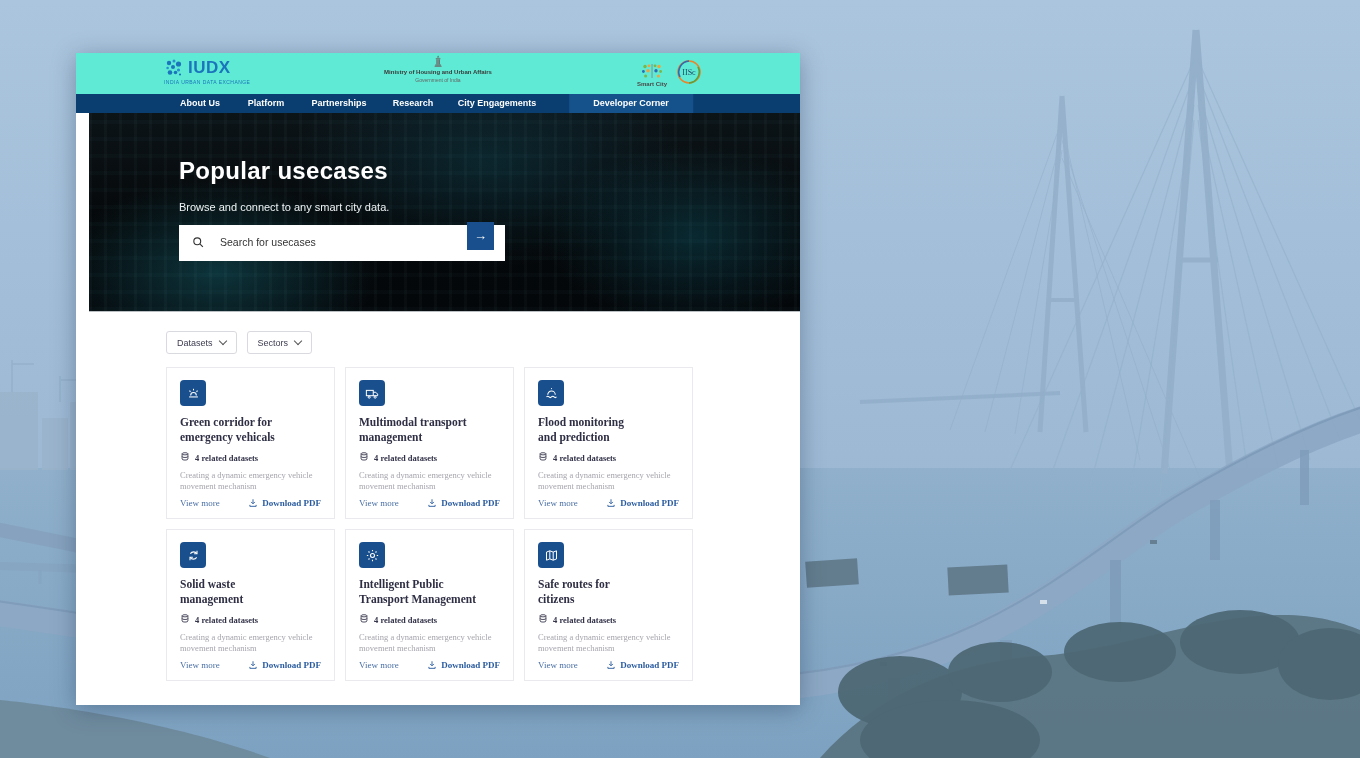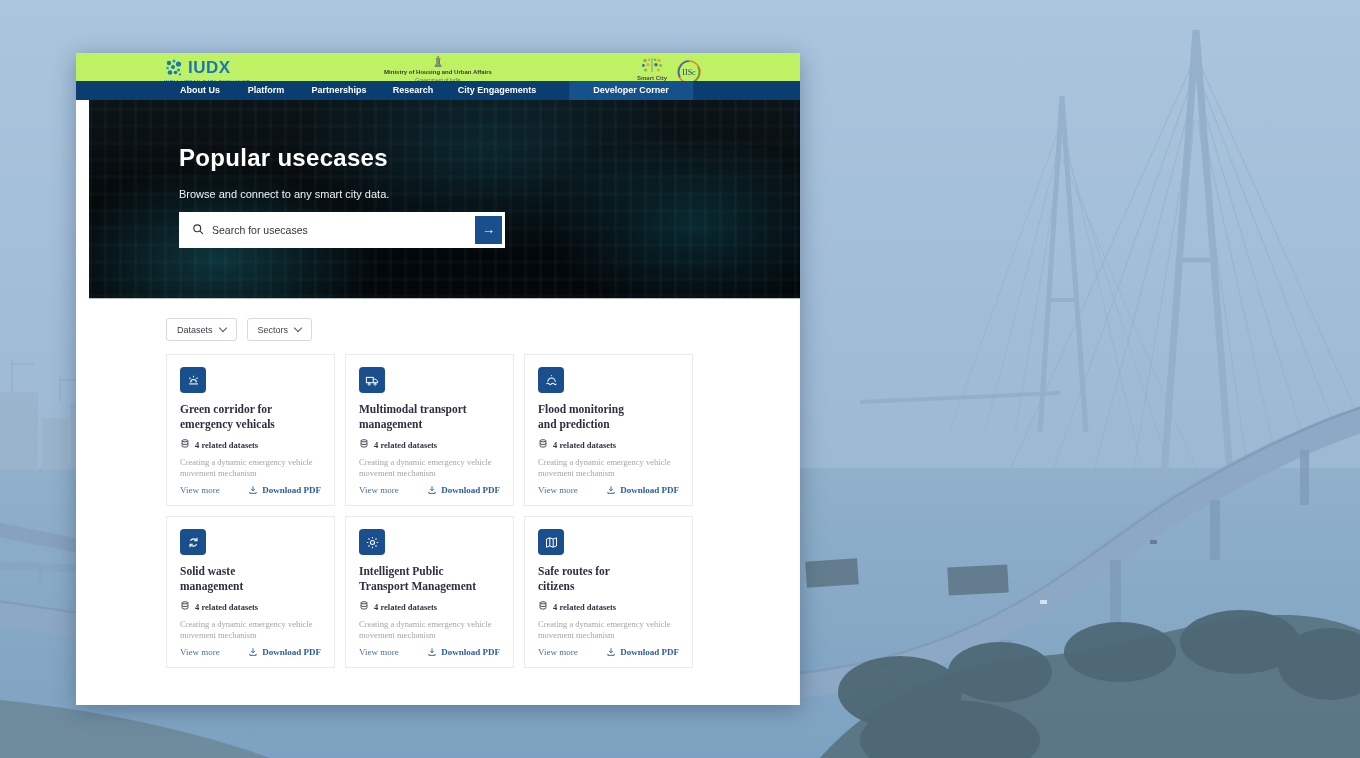--- a/index.html
+++ b/index.html
@@ -11,30 +11,30 @@
   
   #bg{position:absolute;left:0;top:0;width:1360px;height:758px;}
 
   
   .page{
     position:absolute;left:76px;top:53px;width:724px;height:652px;
     background:#fff;box-shadow:0 4px 22px rgba(20,40,70,.35);
   }
 
   
-  .site-header{position:relative;height:28px;background:#bef264;}
+  .site-header{position:relative;height:41px;background:#5eead4;}
   .logo-iudx{position:absolute;left:88px;top:5px;display:flex;flex-direction:column;}
   .logo-row{display:flex;align-items:center;gap:4px;}
   .logo-word{font-size:17px;font-weight:800;color:#1b75bc;letter-spacing:.5px;}
   .logo-sub{font-size:5px;color:#1b75bc;letter-spacing:.45px;margin-top:1px;}
   .ministry{position:absolute;left:50%;top:2px;transform:translateX(-50%);text-align:center;line-height:1.25;}
   .ministry .emblem{height:14px;display:block;margin:0 auto;}
   .ministry-l1{font-size:6px;font-weight:700;color:#3a3a3a;display:block;}
   .ministry-l2{font-size:5px;color:#666;display:block;}
-  .partners{position:absolute;right:96px;top:4px;display:flex;align-items:flex-start;gap:7px;}
+  .partners{position:absolute;right:96px;top:4px;display:flex;align-items:flex-end;gap:7px;}
   .smartcity{display:flex;flex-direction:column;align-items:center;}
   .smartcity-label{font-size:6px;font-weight:700;color:#4a4a4a;margin-top:1px;}
   .iisc{display:flex;flex-direction:column;align-items:center;}
 
   
   .navbar{position:relative;height:19px;background:#0a3e70;}
   .nav-item{
     position:absolute;top:0;height:19px;line-height:19px;transform:translateX(-50%);
     color:#fff;font-size:9px;font-weight:700;white-space:nowrap;cursor:pointer;
   }
@@ -53,21 +53,21 @@
   .hero::before{
     content:"";position:absolute;inset:0;opacity:.5;
     background-image:
       repeating-linear-gradient(90deg, rgba(180,240,245,.06) 0 3px, transparent 3px 15px),
       repeating-linear-gradient(0deg, rgba(120,210,220,.05) 0 4px, transparent 4px 17px);
   }
   .hero-title{position:absolute;left:90px;top:44px;font-size:24px;font-weight:700;color:#fff;letter-spacing:.3px;margin:0;}
   .hero-sub{position:absolute;left:90px;top:88px;font-size:11px;color:#eef2f4;margin:0;}
   .searchbar{
     position:absolute;left:90px;top:112px;width:326px;height:36px;background:#fff;
-    display:flex;align-items:center;box-sizing:border-box;padding:3px;
+    display:flex;align-items:flex-end;box-sizing:border-box;padding:11px;
   }
   .search-icon-wrap{position:absolute;left:12px;top:10px;}
   .searchbar input{
     flex:1;height:100%;border:none;outline:none;font-size:10.5px;color:#222;
     padding-left:30px;font-family:"Liberation Sans",sans-serif;background:transparent;
   }
   .searchbar input::placeholder{color:#333;}
   .search-go{
     width:27px;height:28px;background:#1a4f8e;color:#fff;border:none;cursor:pointer;
     font-size:13px;line-height:28px;text-align:center;padding:0;flex:0 0 auto;

